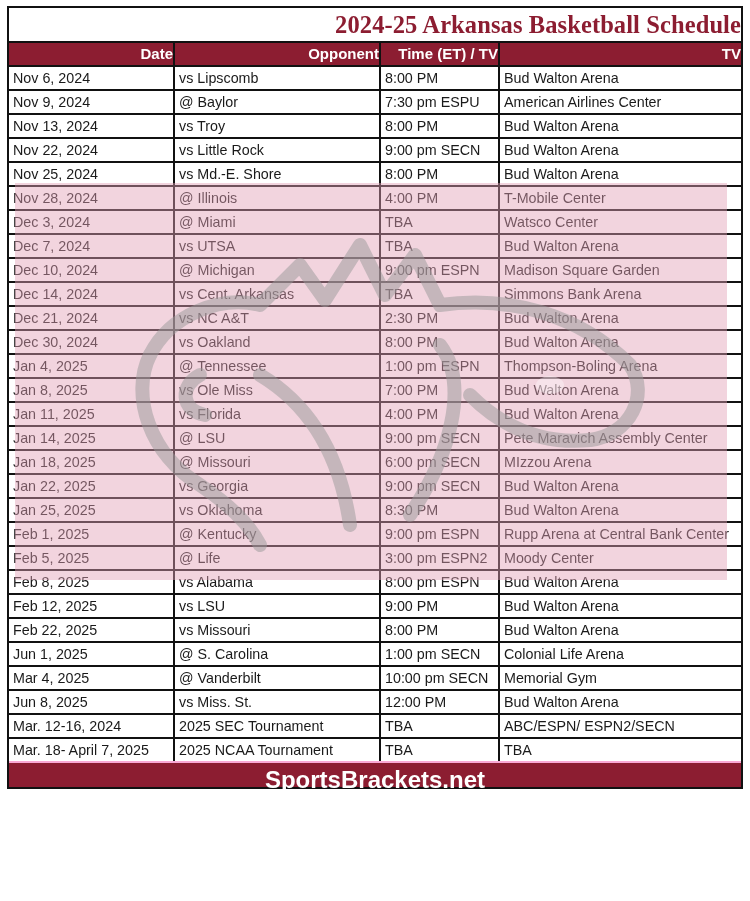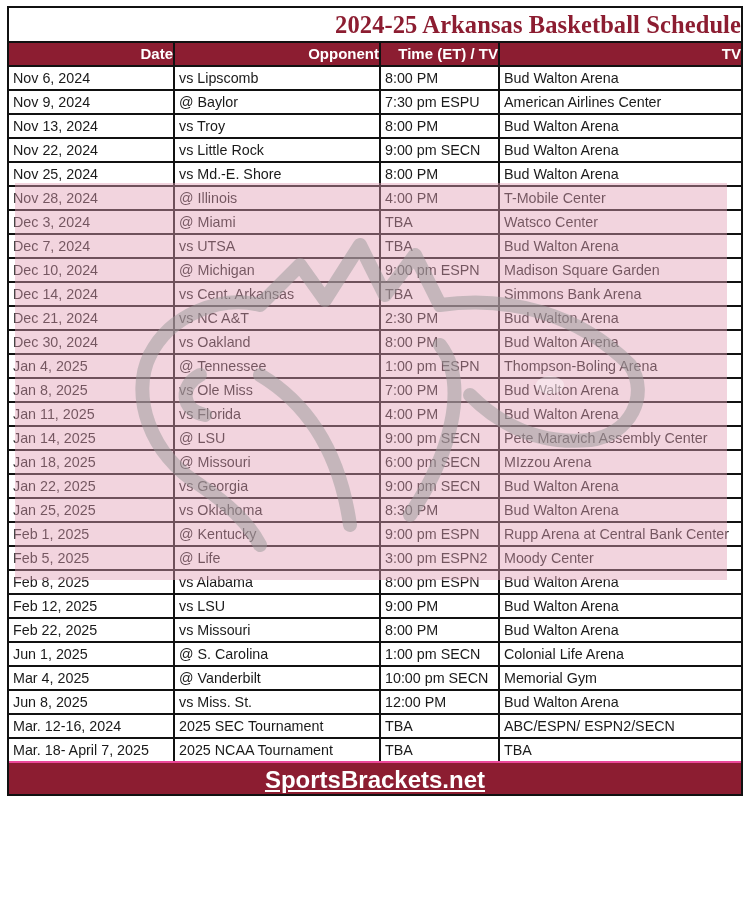--- a/index.html
+++ b/index.html
@@ -23,23 +23,23 @@
     text-align: right; padding: 0 0 0 4px; height: 22px; line-height: 22px;
     border: 2px solid #111; border-top: none;
   }
   th:first-child, td:first-child { border-left: none; }
   th:last-child, td:last-child { border-right: none; }
   td {
     font-size: 14.3px; color: #1a1a1a; padding: 0 0 0 4px;
     height: 22px; line-height: 22px; white-space: nowrap; overflow: hidden;
     border: 2px solid #111; background: transparent;
   }
-  tr:last-child td { border-bottom: 2px solid #ec4899; }
+  tr:last-child td { border-bottom: 2px solid #f9a8d4; }
   .footer {
-    height: 31px; line-height: 33px; text-align: center;
+    height: 24px; line-height: 33px; text-align: center;
     background: #8c1d31;
   }
   .footer a {
     color: #fff; font-weight: bold; font-size: 24px; text-decoration: underline;
   }
   .overlay {
     position: absolute; left: 15px; top: 183px; width: 712px; height: 397px;
     background: rgba(226, 160, 182, 0.45); z-index: 2; pointer-events: none;
   }
   .watermark {

